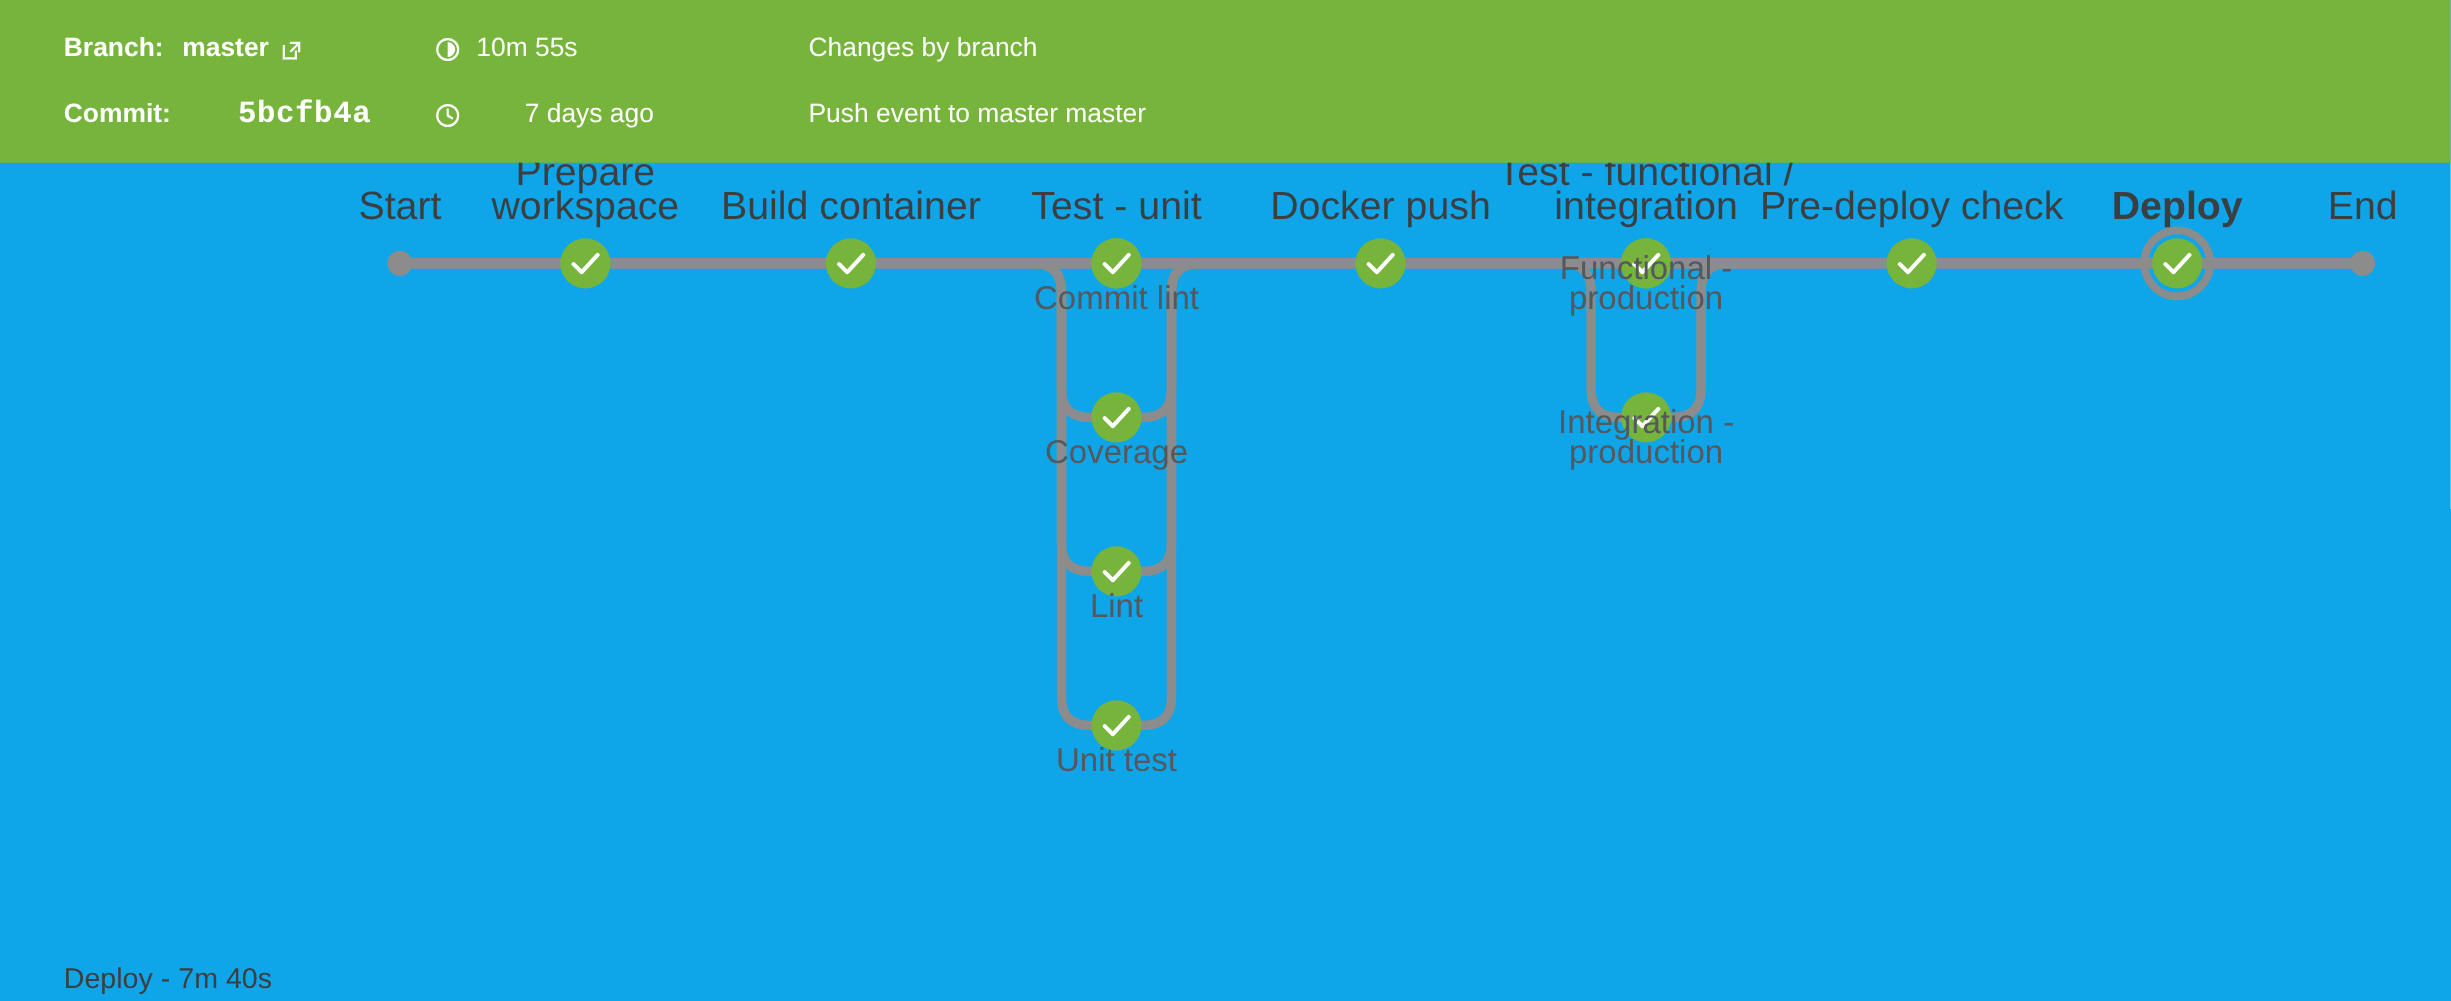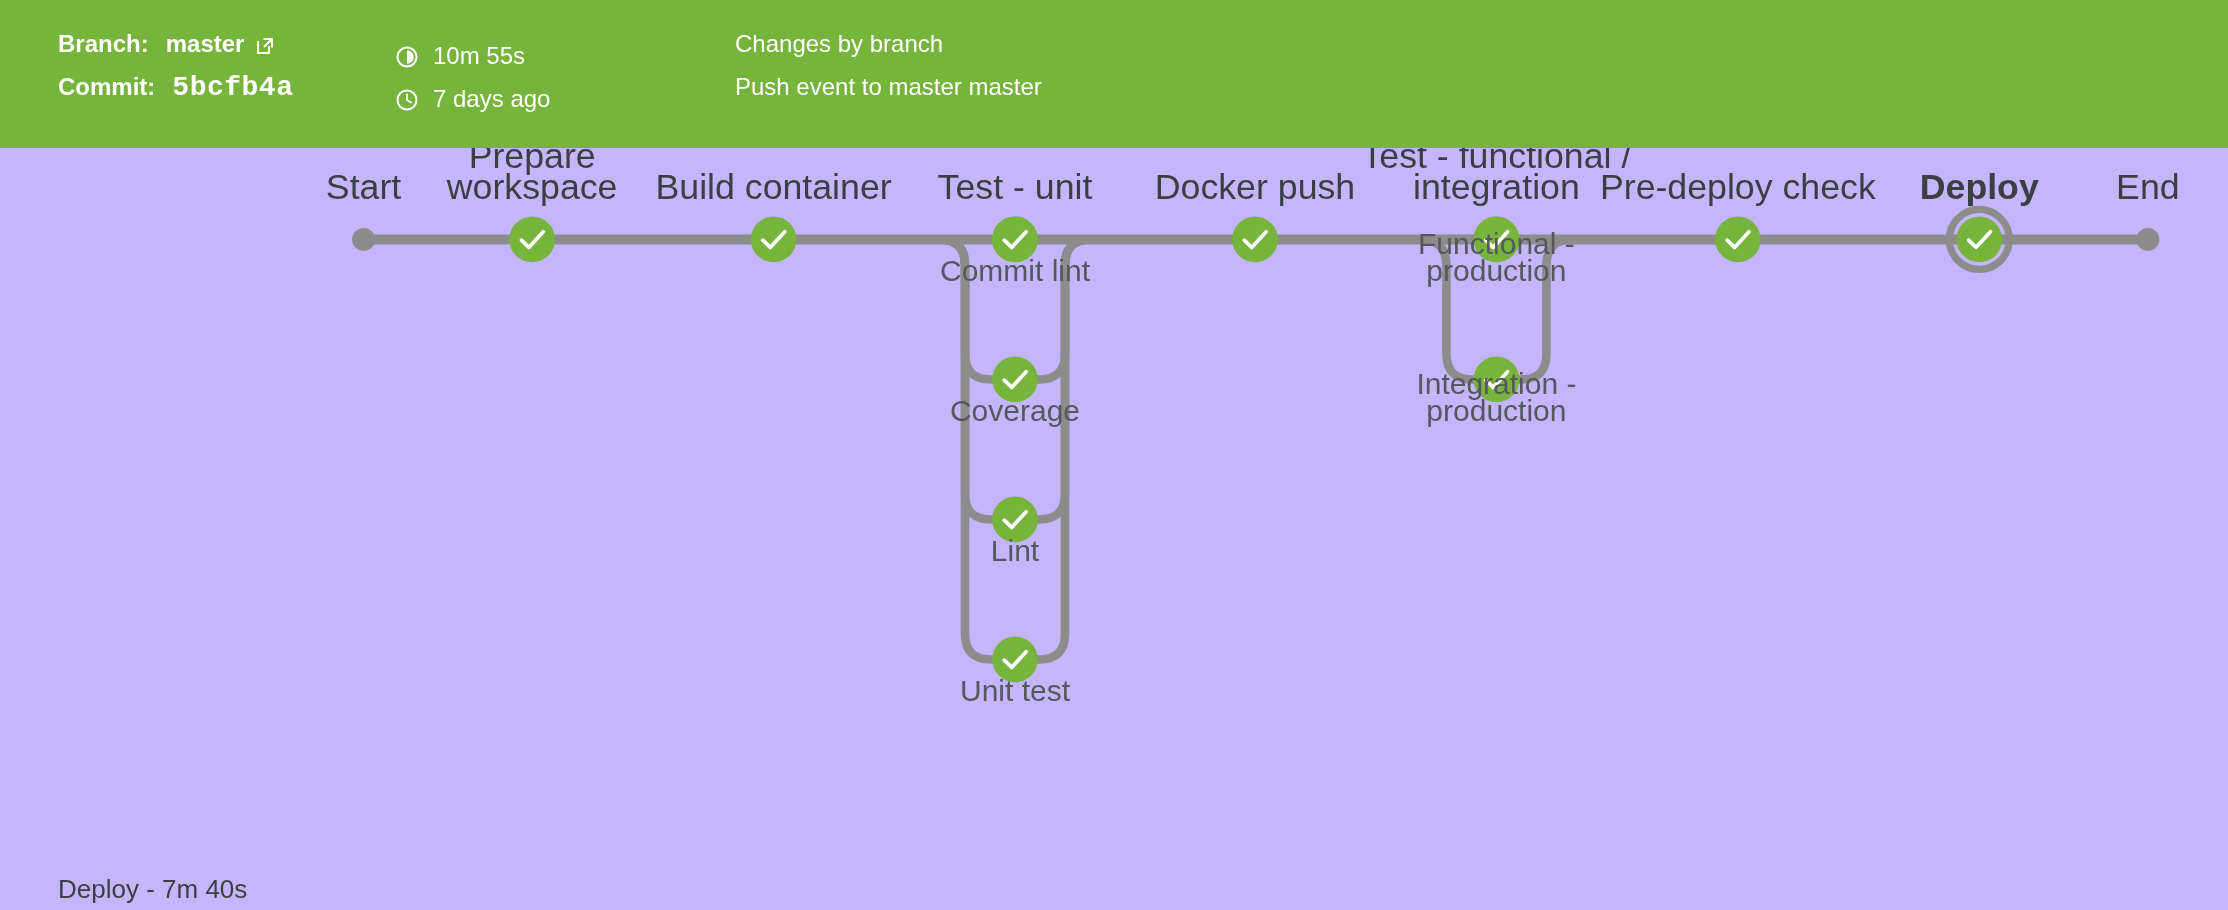--- a/index.html
+++ b/index.html
@@ -6,42 +6,42 @@
   html, body {
     margin: 0; padding: 0;
     background: #ffffff;
     font-family: "Liberation Sans", sans-serif;
   }
   #page {
     width: 2228px;
     height: 910px;
     position: relative;
     overflow: hidden;
-    background: #c4b5fd;
+    background: #0ea5e9;
   }
 
   
   .header {
     position: absolute;
     left: 0; top: 0;
     width: 2228px;
     height: 148px;
     background: #76b43c;
     color: #ffffff;
   }
   .hdr-col { position: absolute; top: 0; height: 148px; }
   .hdr-row {
     position: absolute;
     height: 40px;
     display: flex;
     align-items: center;
     white-space: nowrap;
   }
   .hdr-row.r1 { top: 24px; }
-  .hdr-row.r2 { top: 67px; }
+  .hdr-row.r2 { top: 84px; gap: 44px; }
 
   .hdr-label {
     font-size: 24px;
     font-weight: bold;
     color: #ffffff;
     margin-right: 17px;
   }
   .hdr-value {
     font-size: 24px;
     font-weight: bold;
@@ -67,21 +67,21 @@
     top: 1px;
   }
   .hdr-text { font-size: 24px; color: #ffffff; }
 
   
   .col-branch { left: 58px; }
   .col-time   { left: 395px; }
   .col-event  { left: 735px; }
 
   .col-branch .hdr-row { left: 0; }
-  .col-time .hdr-row   { left: 0; margin-top: 12px; }
+  .col-time .hdr-row   { left: 0; }
   .col-event .hdr-row  { left: 0; }
 
   
   .graph {
     position: absolute;
     left: 15px; top: 148px;
     width: 2225px;
     height: 700px;
   }
   .graph svg { display: block; }

